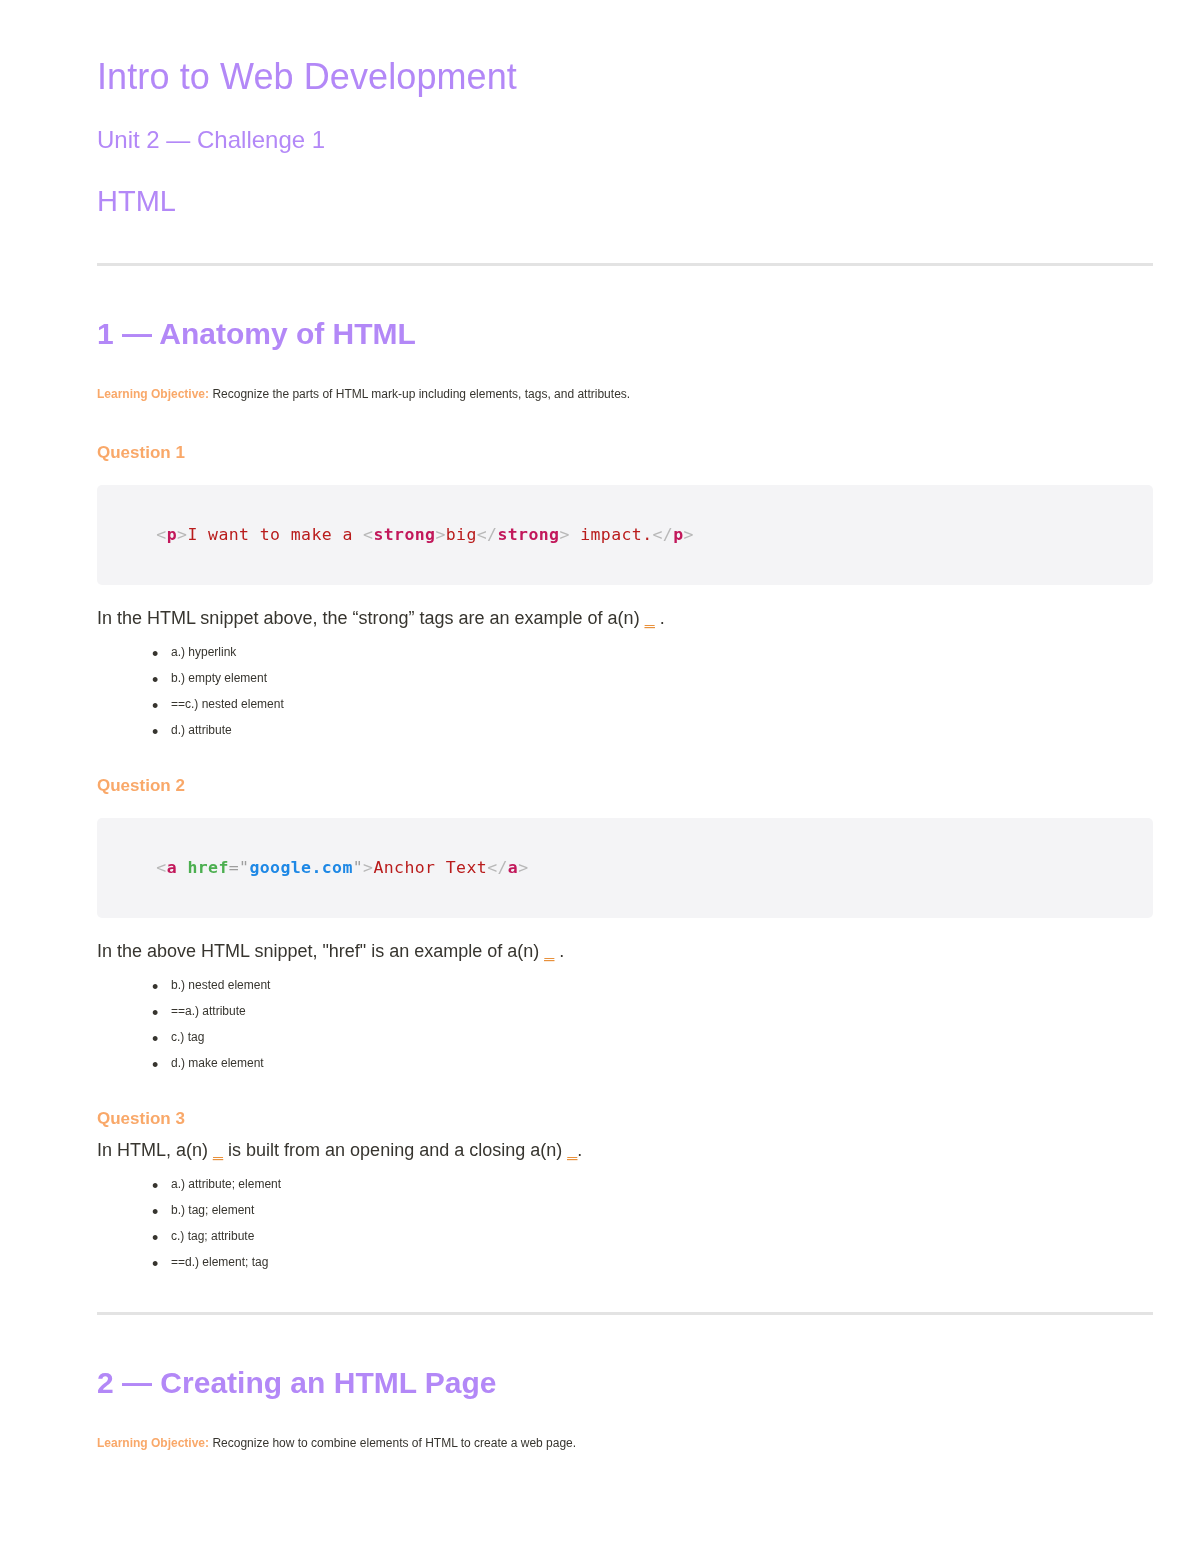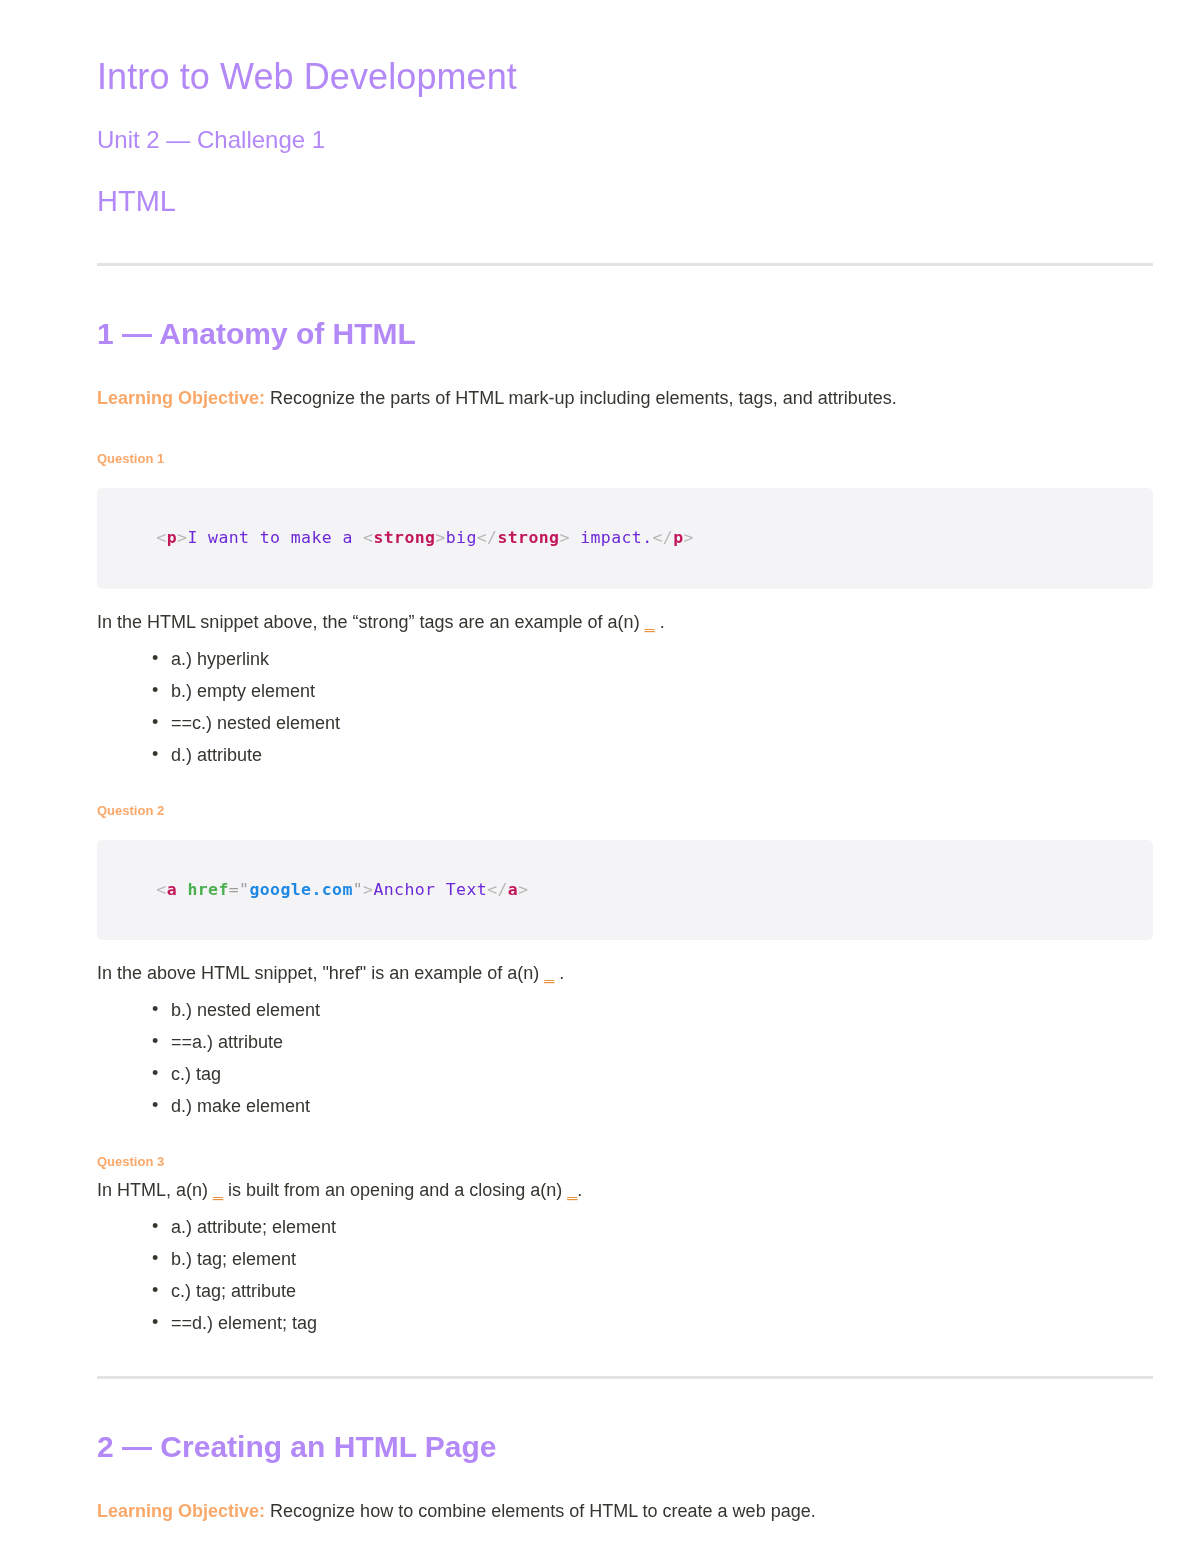--- a/index.html
+++ b/index.html
@@ -31,62 +31,62 @@
     border:none; height:3px; background:#e3e3e3;
     margin:44px 0 0 0; width:1056px;
   }
 
   h2.section {
     font-size:30px; font-weight:600; color:#b388f7;
     margin:48px 0 0 0; line-height:1.3;
   }
 
   p.objective {
-    font-size:18px; line-height:1.5; margin:32px 0 0 0;
+    font-size:12px; line-height:1.5; margin:32px 0 0 0;
     color:#37352f;
   }
   .obj-label { color:#f9a869; font-weight:600; }
 
   p.qlabel {
-    font-size:13px; color:#f9a869; font-weight:600;
+    font-size:17px; color:#f9a869; font-weight:600;
     margin:38px 0 0 0; line-height:1.4;
   }
   p.qlabel.tight { margin-bottom:0; }
 
   .code {
     background:#f4f4f6;
     border-radius:5px;
     margin:20px 0 0 0;
     padding:13px 18px;
     width:1056px;
     font-family:"DejaVu Sans Mono","Liberation Mono", monospace;
     font-size:16.5px;
     line-height:1.5;
     letter-spacing:0.4px;
     white-space:pre;
     overflow:hidden;
   }
   .tok-punct { color:#b8b8b8; }
   .tok-tag   { color:#c2185b; font-weight:bold; }
-  .tok-text  { color:#6d28d9;margin-top:24px; }
+  .tok-text  { color:#b91c1c;margin-top:24px; }
   .tok-attr  { color:#4caf50; font-weight:bold; }
   .tok-str   { color:#1e88e5; font-weight:bold; }
   .tok-quote { color:#9e9e9e; }
 
   p.qtext {
     font-size:18px; line-height:1.5; margin:20px 0 0 0; color:#37352f;
   }
   p.qtext.after-label { margin-top:6px; }
   .blank { color:#e8913c; text-decoration:underline; }
 
   ul.choices {
     margin:14px 0 0 0; padding:0 0 0 55px; list-style:none;
   }
   ul.choices li {
-    font-size:18px; line-height:1.0; color:#37352f;
+    font-size:12px; line-height:1.0; color:#37352f;
     margin:0 0 14px 0; position:relative; padding-left:19px;
   }
   ul.choices li::before {
     content:"\2022"; position:absolute; left:0; top:-1px;
     color:#37352f; font-size:18px;
   }
 </style>
 </head>
 <body>
 

